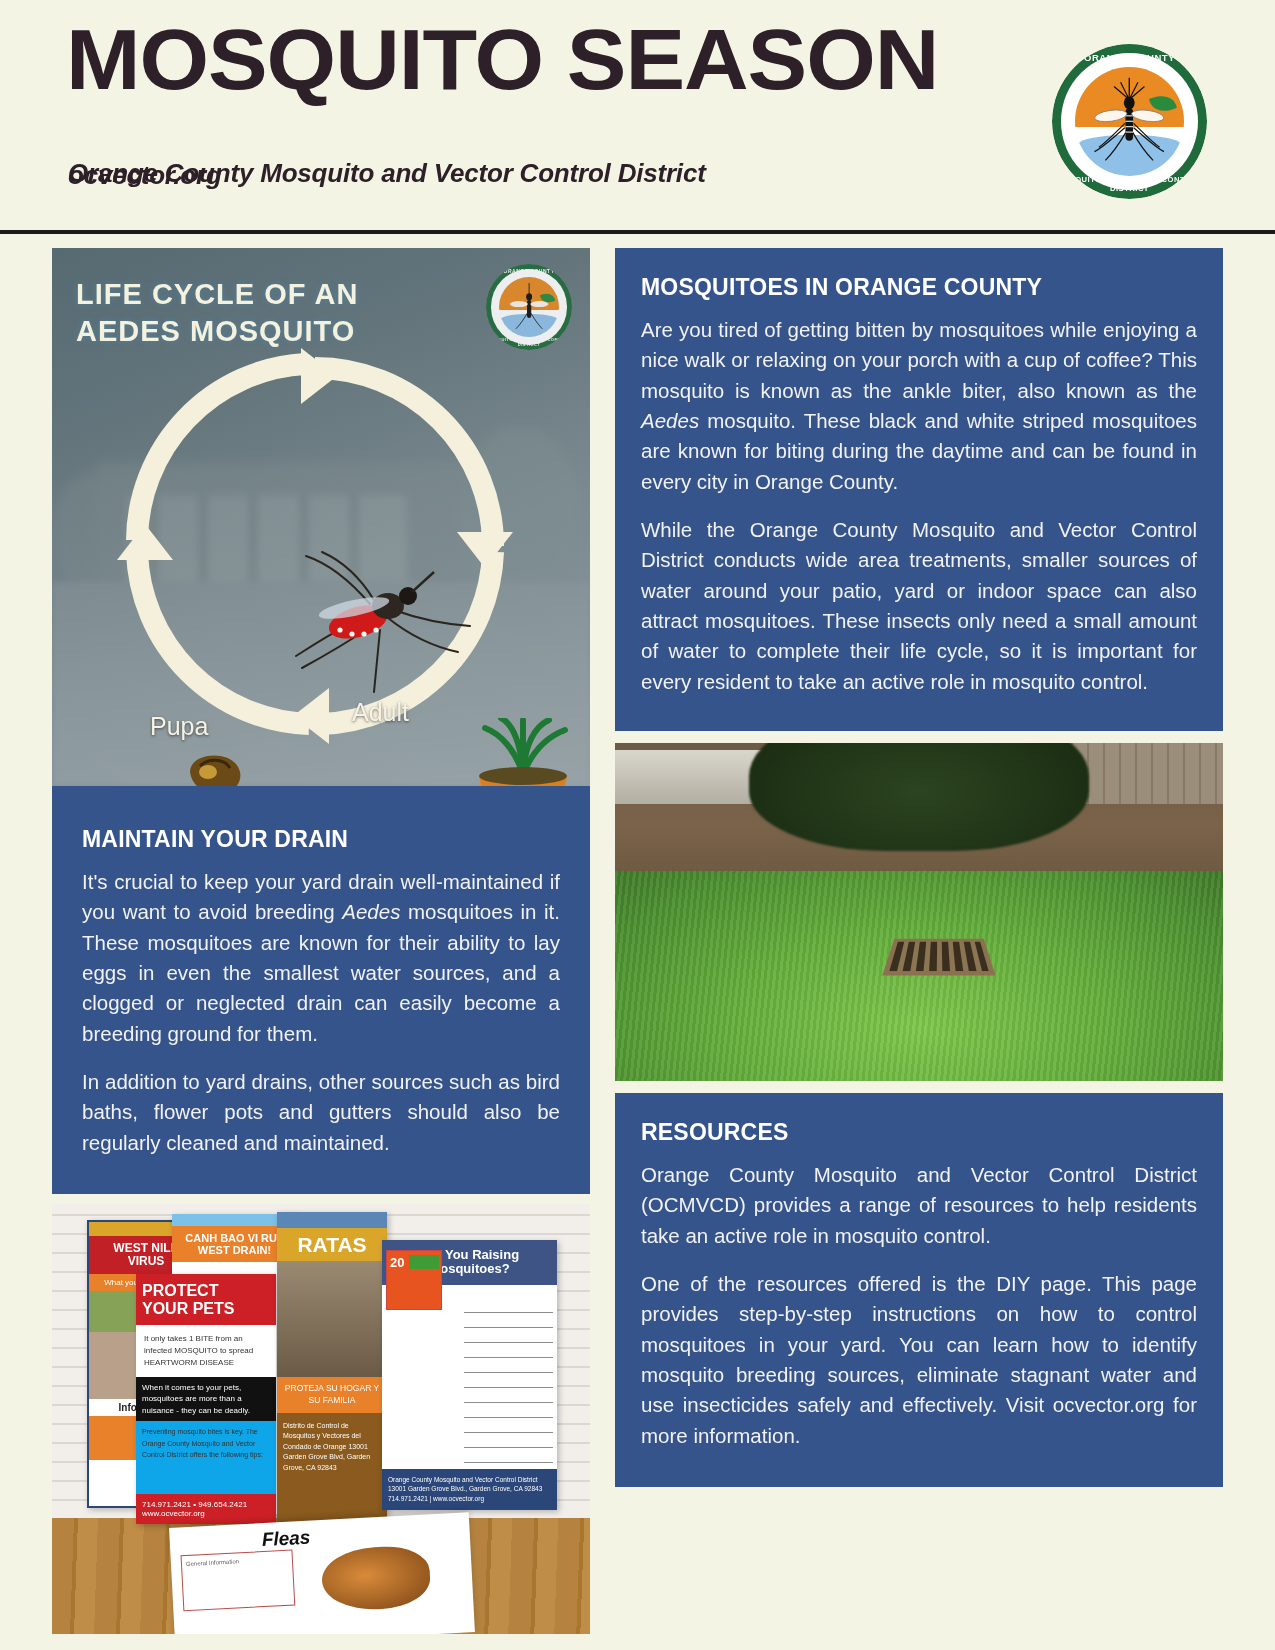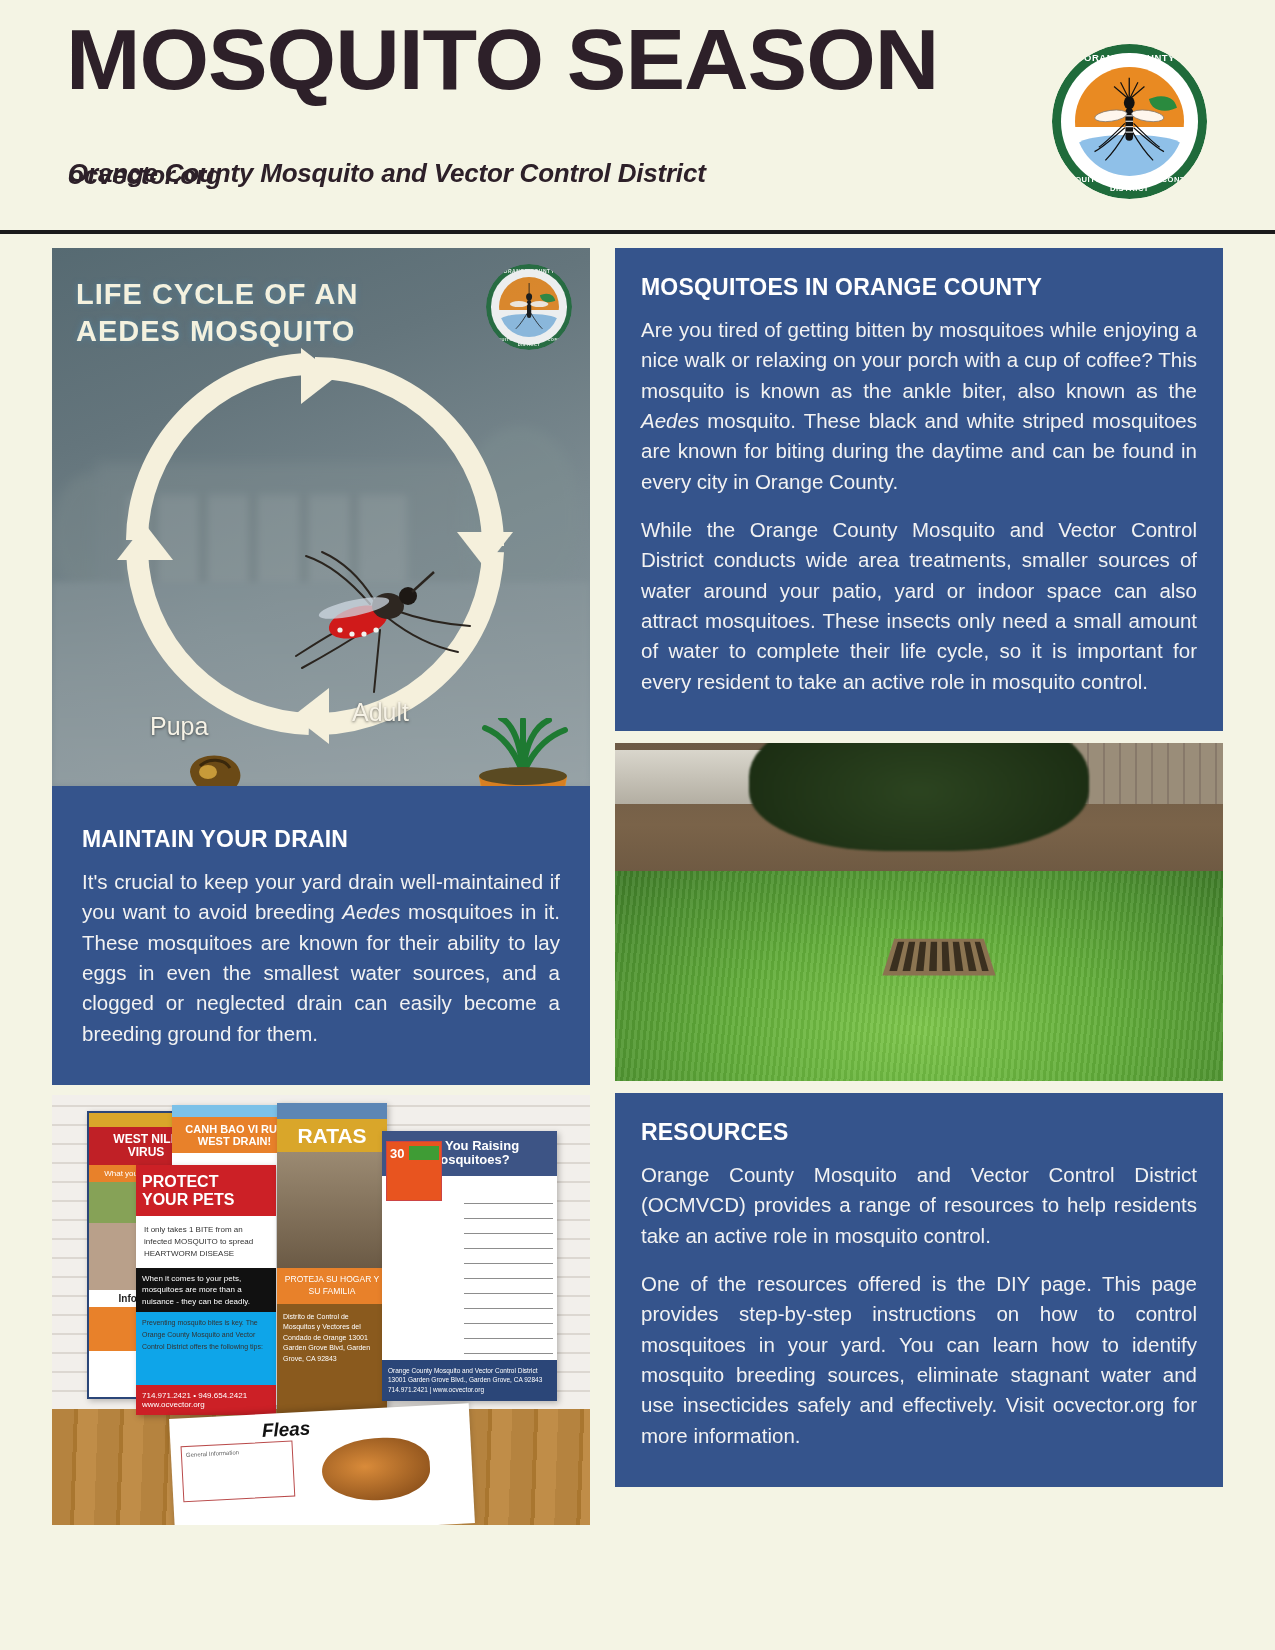--- a/index.html
+++ b/index.html
@@ -335,20 +335,21 @@
           </svg>
         </div>
         <div class="txt-top" style="top:4px; font-size:5px;">ORANGE COUNTY</div>
         <div class="txt-bot" style="bottom:3px; font-size:4px;">MOSQUITO AND VECTOR CONTROL DISTRICT</div>
       </div>
     </div>
 
     <div class="panel p-maintain">
       <h2>MAINTAIN YOUR DRAIN</h2>
       <p><span>It's crucial to keep your yard drain well-maintained if you want to avoid breeding </span><em>Aedes</em><span> mosquitoes in it. These mosquitoes are known for their ability to lay eggs in even the smallest water sources, and a clogged or neglected drain can easily become a breeding ground for them.</span></p>
+      <p>In addition to yard drains, other sources such as bird baths, flower pots and gutters should also be regularly cleaned and maintained.</p>
     </div>
 
     <div class="gap10"></div>
 
     <div class="brochures">
       <div class="br-wall"></div>
       <div class="br-table"></div>
 
       <div class="br br1">
         <div class="top"></div>
@@ -391,21 +392,21 @@
       </div>
 
       <div class="br br5">
         <div class="hdr">
           <span>Are You Raising</span><br>
           <span>Mosquitoes?</span>
         </div>
         <div class="lines"></div>
         <div class="note">Hi Neighbor!</div>
         <div class="wipe">
-          <span class="n">30</span>
+          <span class="n">20</span>
             <span class="g"></span>
         </div>
         <div class="ftr">Orange County Mosquito and Vector Control District
 13001 Garden Grove Blvd., Garden Grove, CA 92843
 714.971.2421 | www.ocvector.org</div>
       </div>
 
       <div class="fleas">
         <div class="t">Fleas</div>
         <div class="box">

